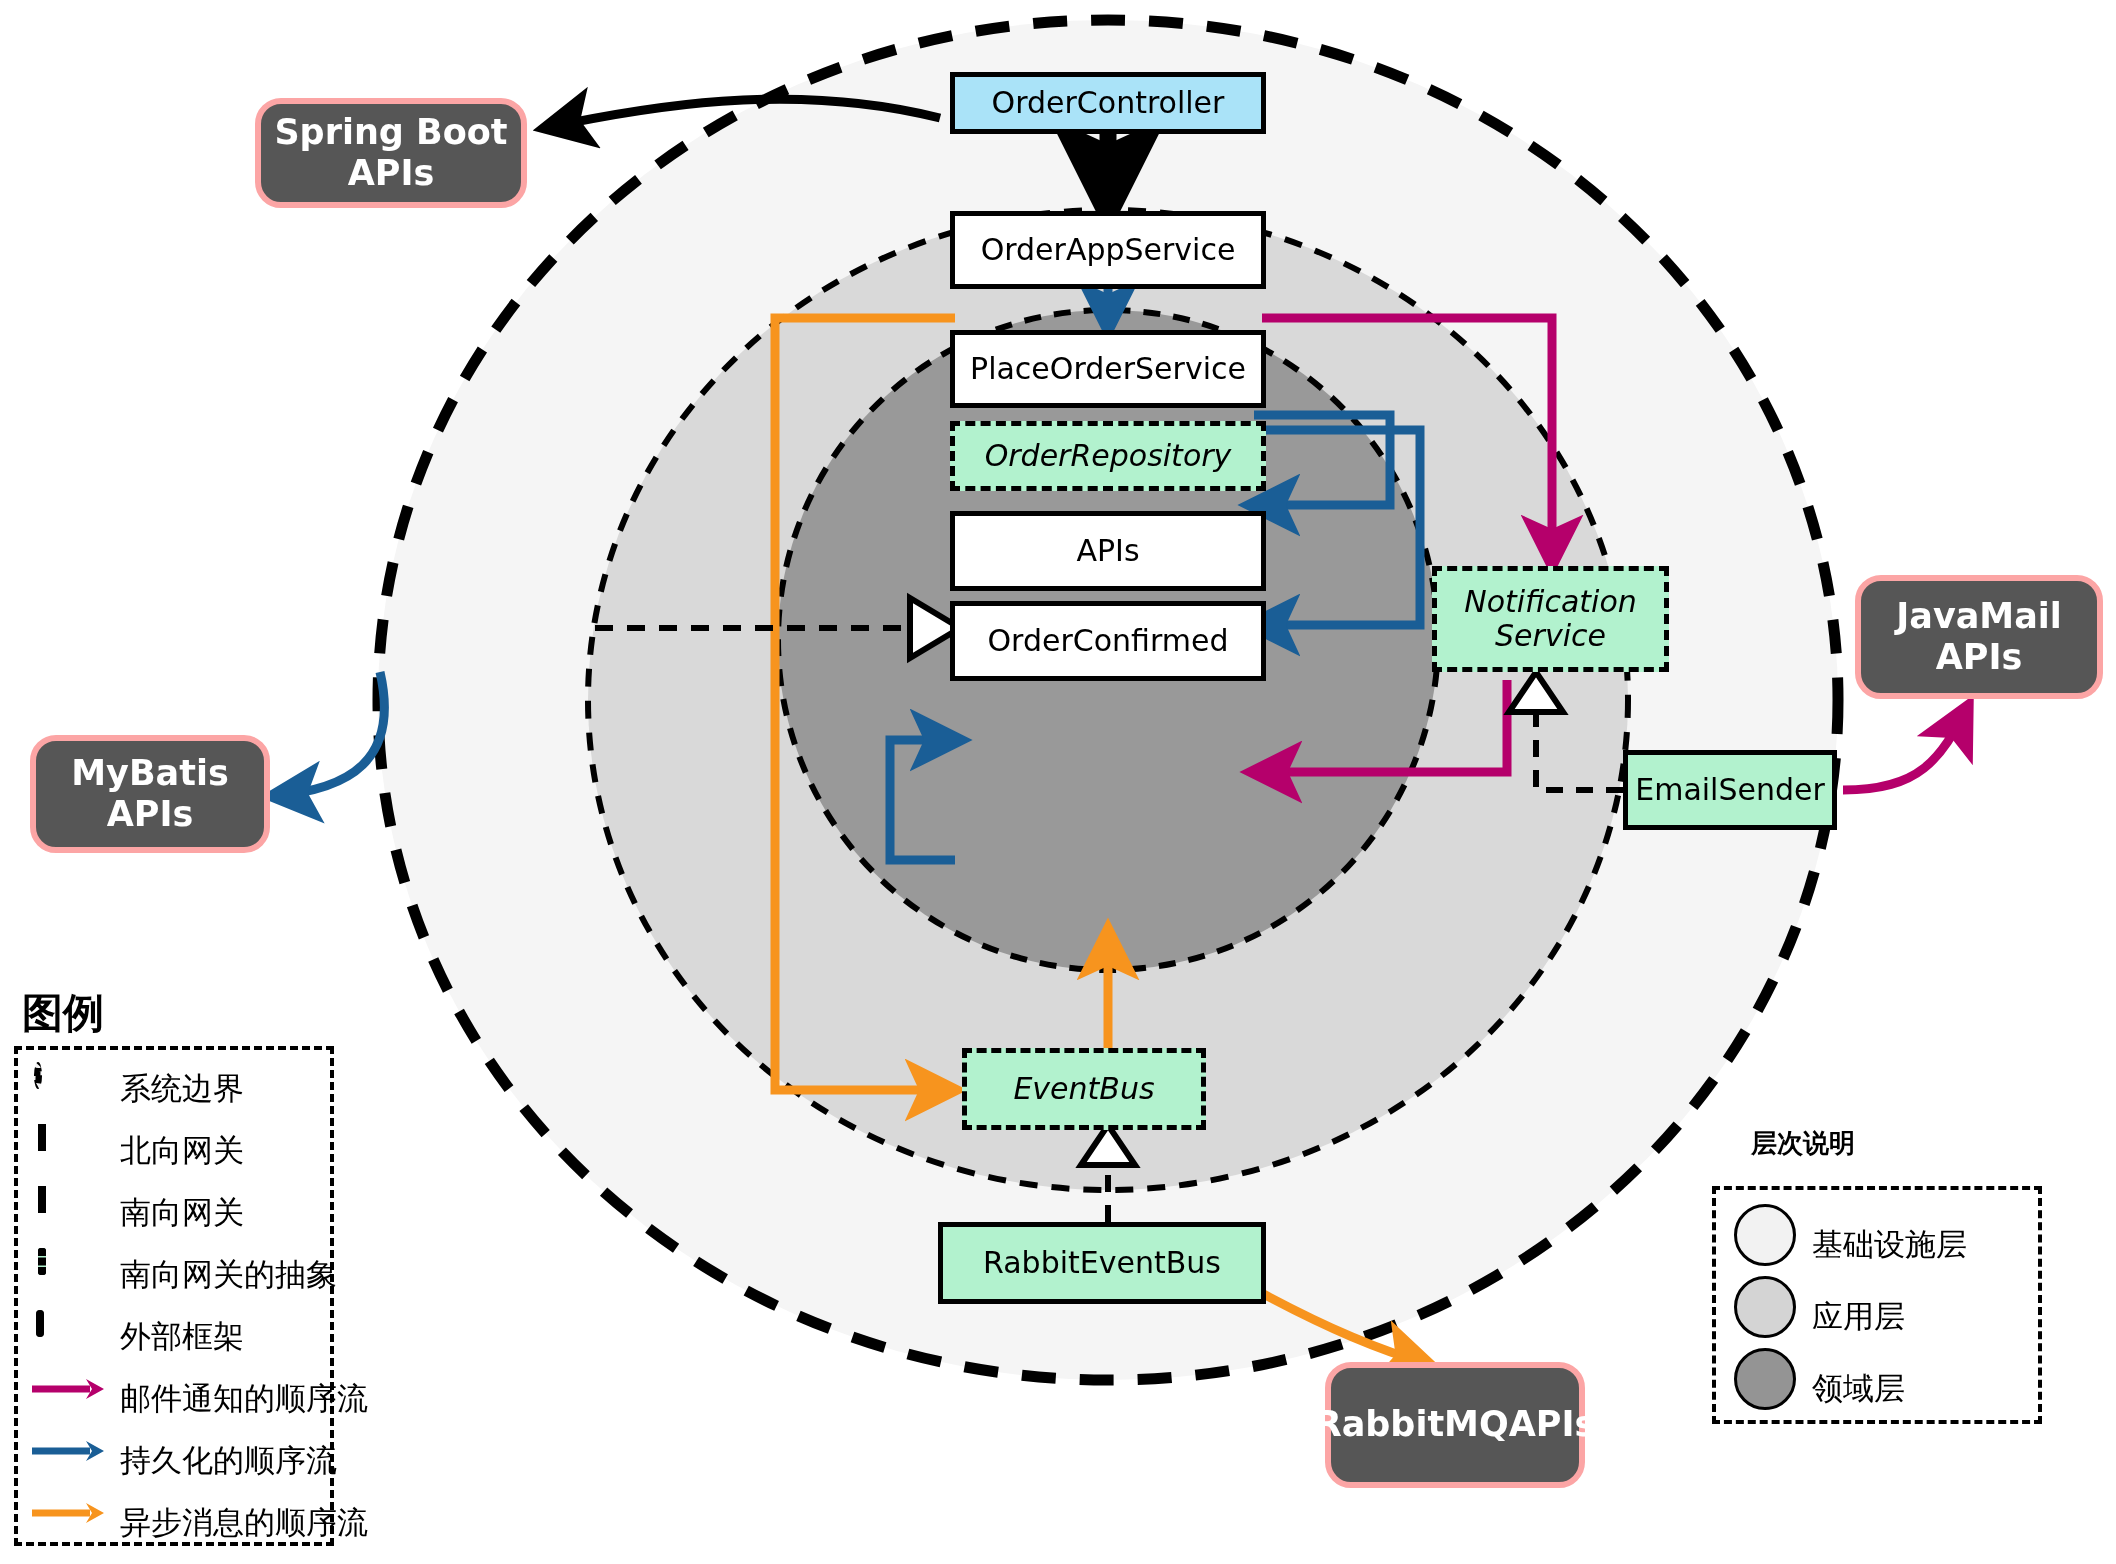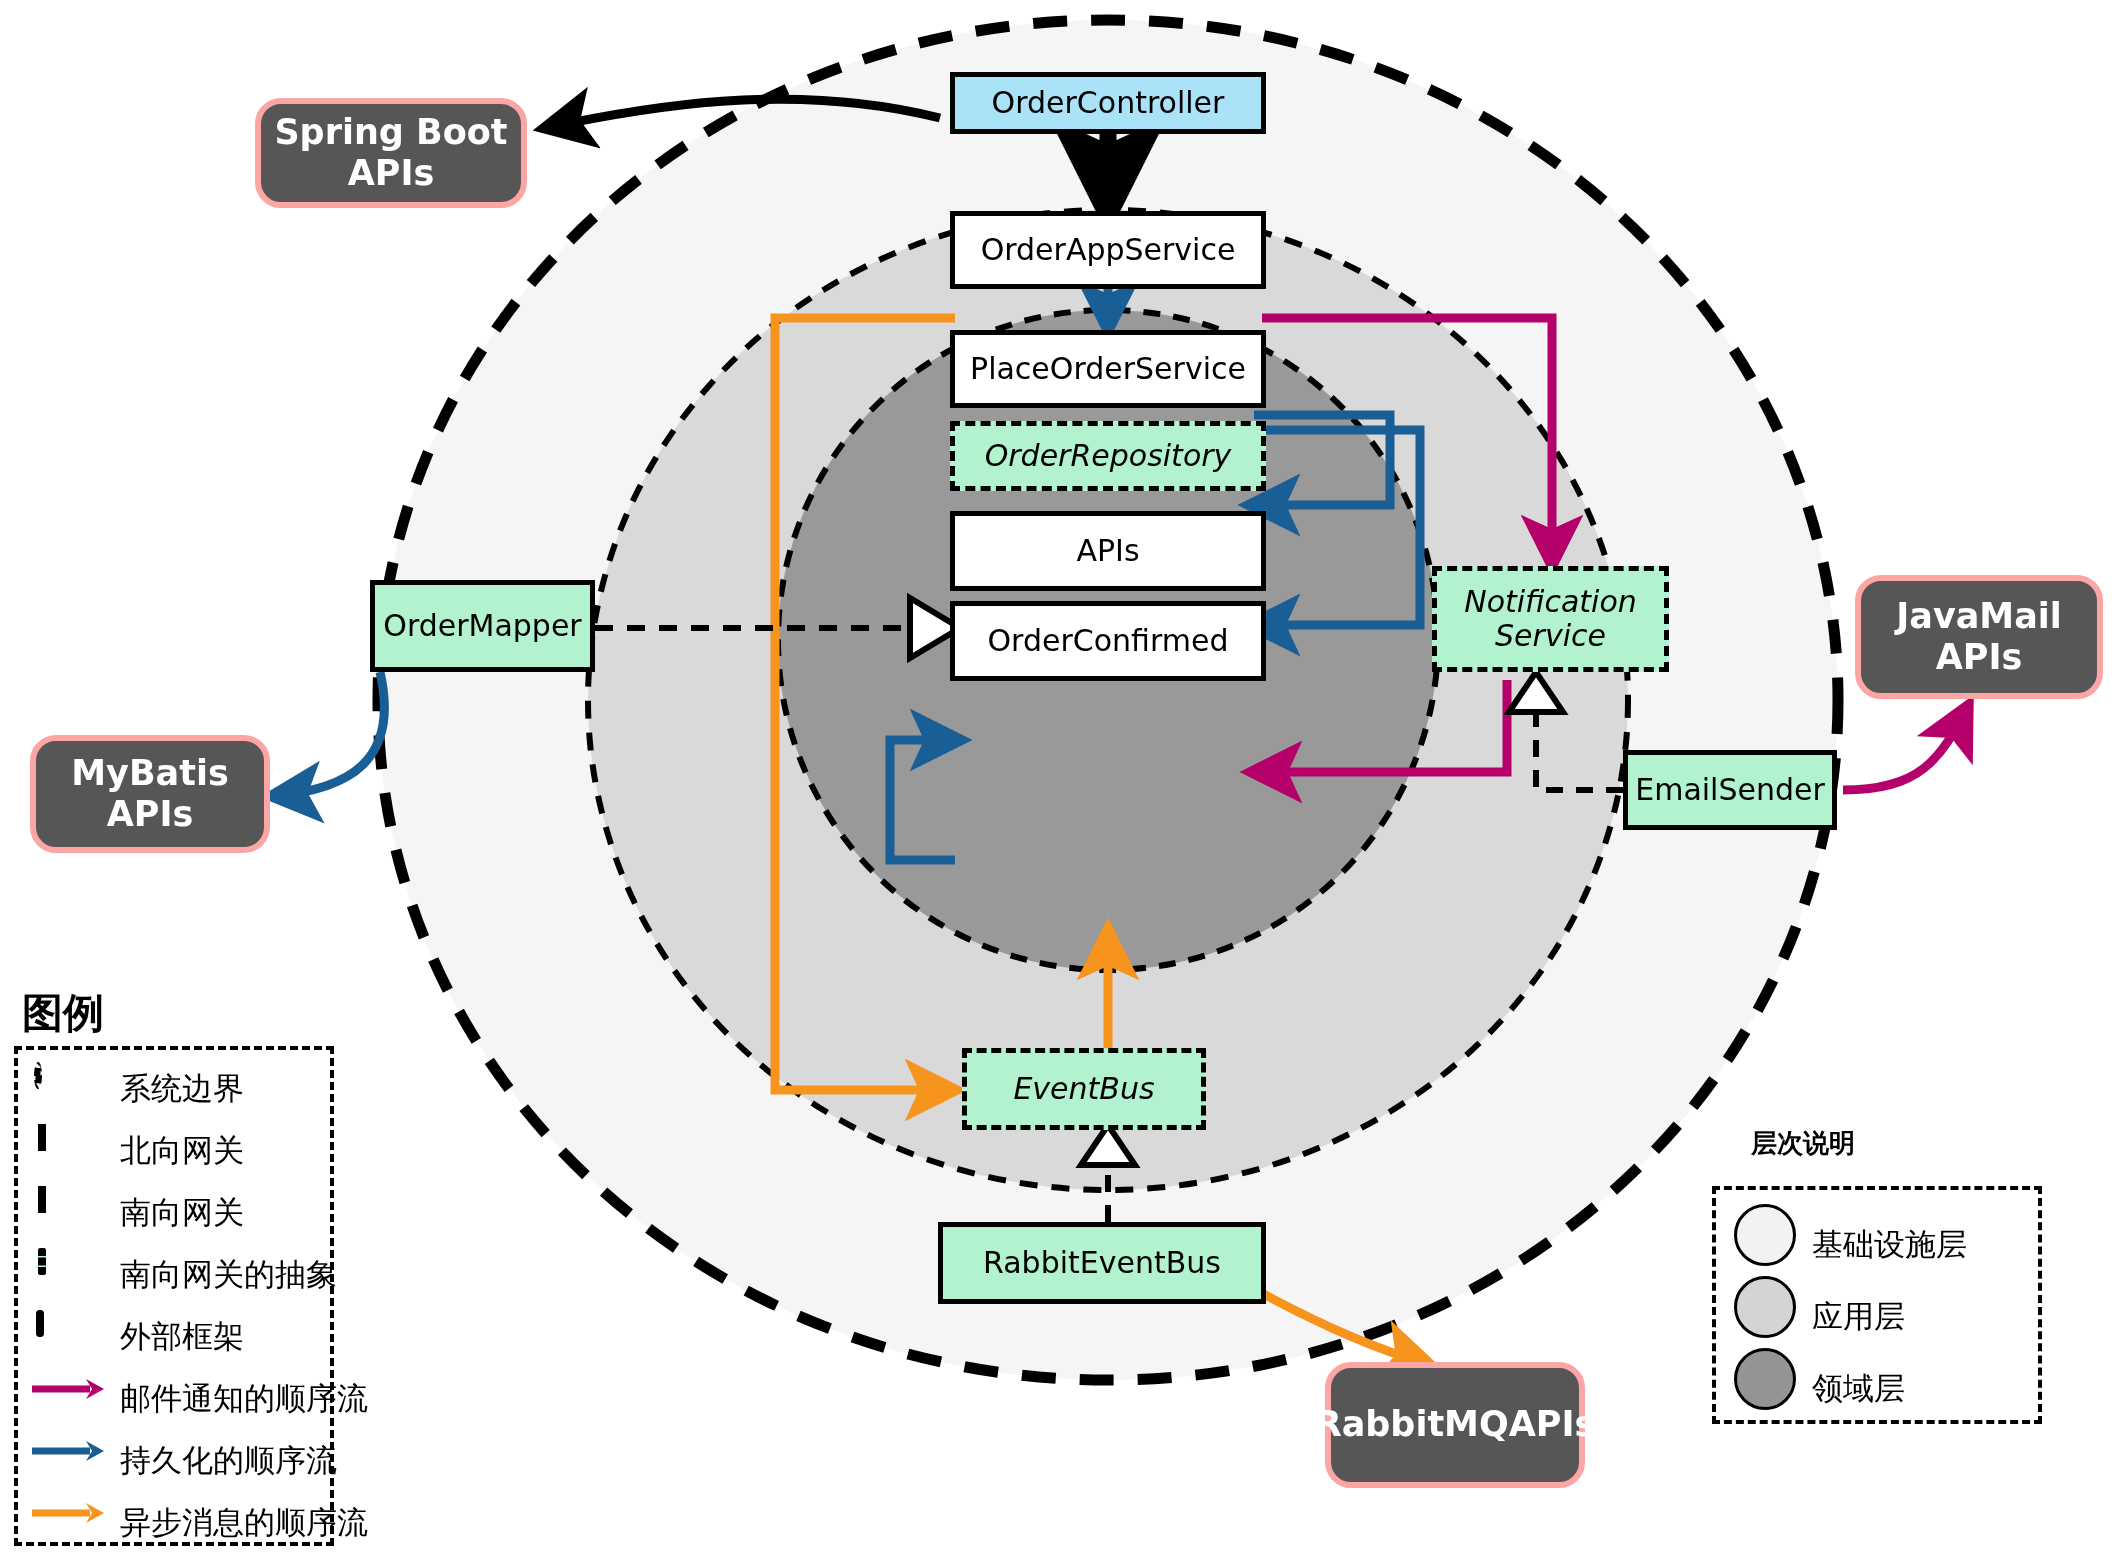--- a/index.html
+++ b/index.html
@@ -134,21 +134,20 @@
 
   <div class="node nbox" style="left:950px;top:601px;width:316px;height:80px;">OrderConfirmed</div>
 
   <div class="node nbox dashgreen" style="left:1432px;top:566px;width:237px;height:106px;flex-direction:column;">
     <span>Notification</span>
     <span>Service</span>
   </div>
 
   <div class="node nbox dashgreen" style="left:962px;top:1048px;width:244px;height:82px;">EventBus</div>
 
-  <div class="node nbox green" style="left:370px;top:580px;width:225px;height:92px;">OrderMapper</div>
 
   <div class="node nbox green" style="left:1623px;top:750px;width:214px;height:80px;">EmailSender</div>
 
   <div class="node nbox green" style="left:938px;top:1222px;width:328px;height:82px;">RabbitEventBus</div>
 
   <div class="node ext" style="left:255px;top:98px;width:272px;height:110px;flex-direction:column;">
     <span>Spring Boot</span>
     <span>APIs</span>
   </div>
 

